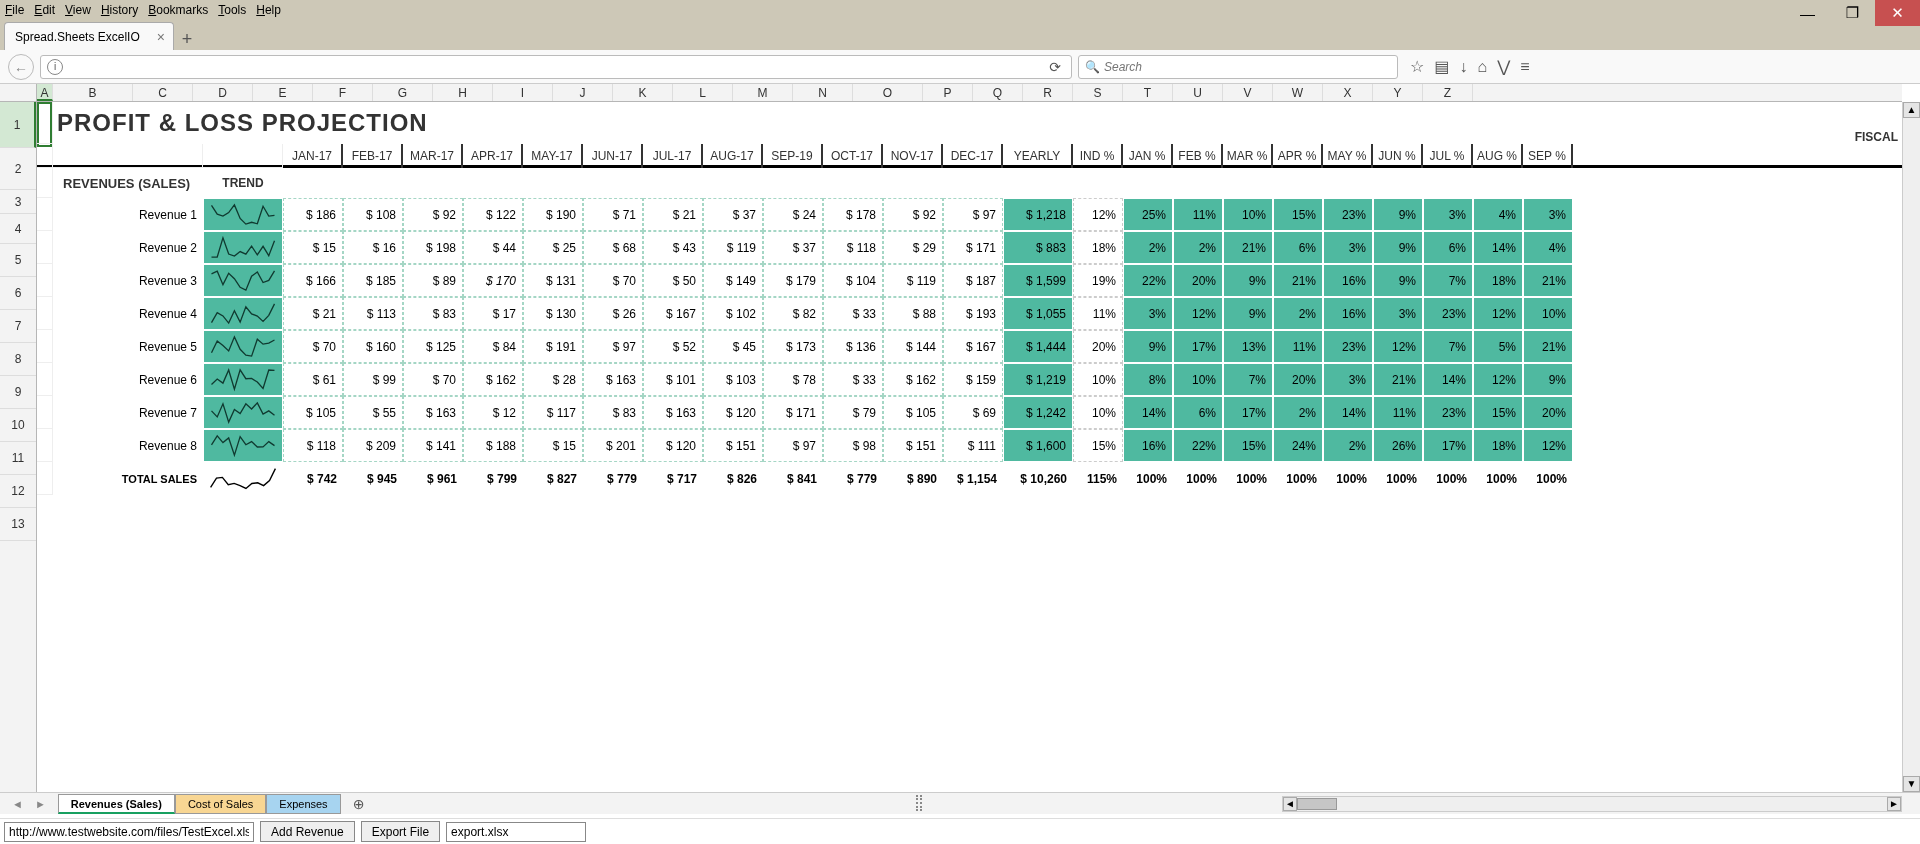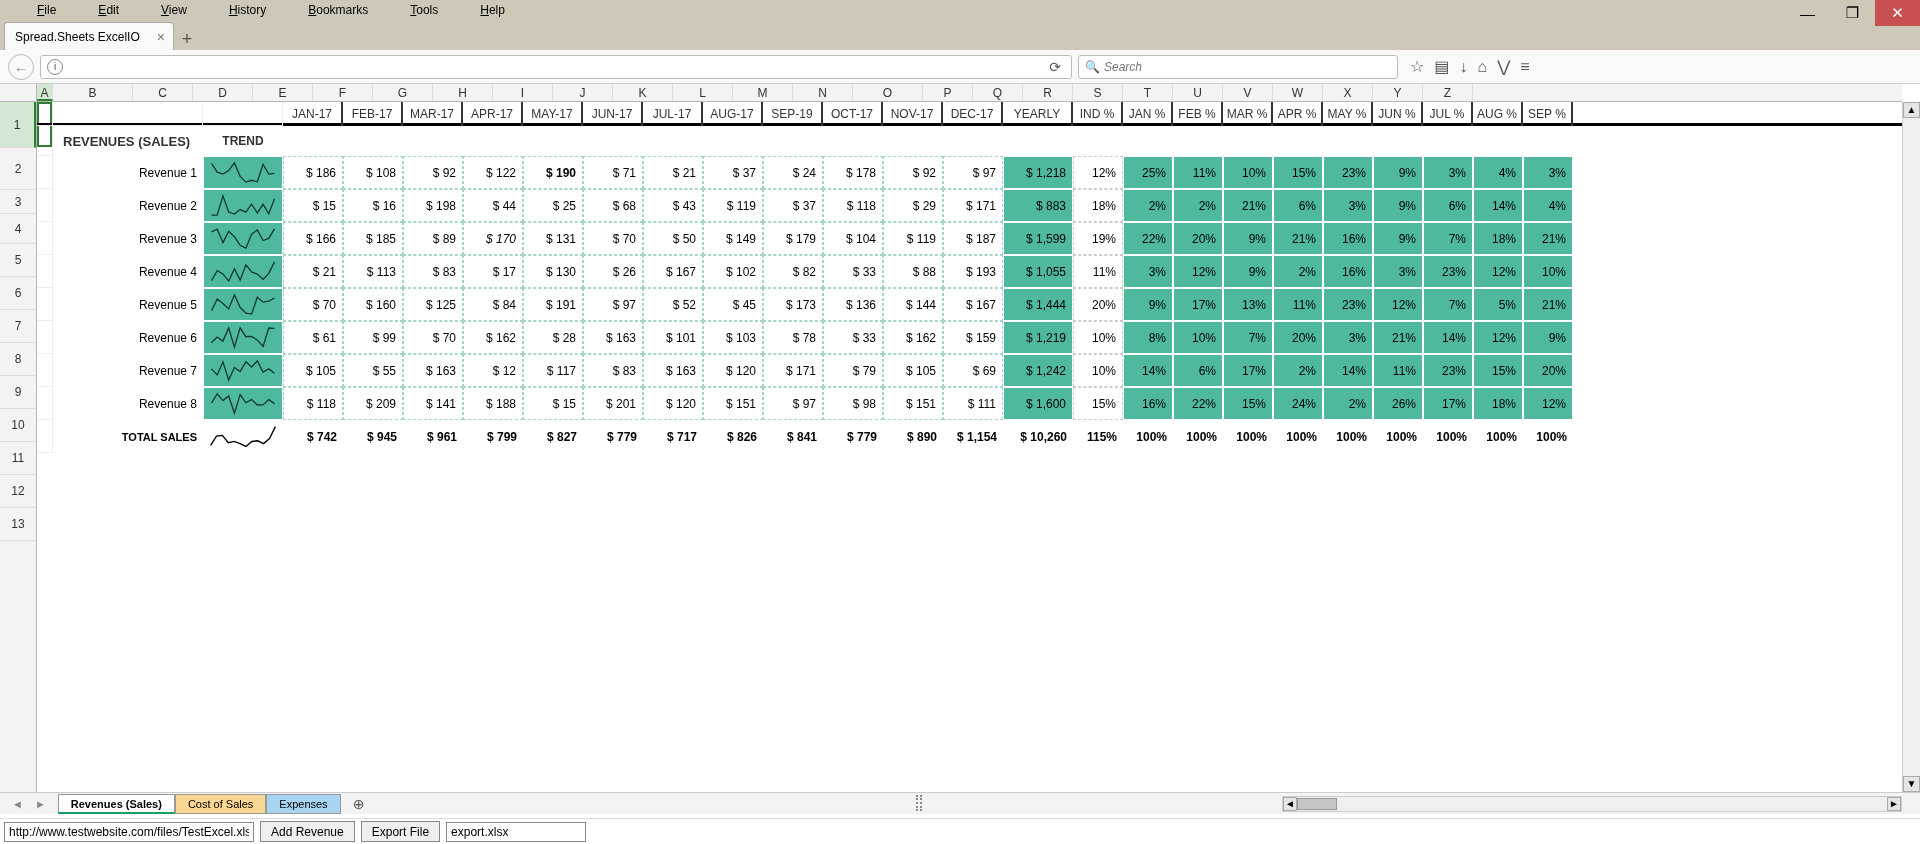--- a/index.html
+++ b/index.html
@@ -1,20 +1,20 @@
 <!DOCTYPE html>
 <html><head>
 <meta charset="utf-8">
 <style>
 * { margin: 0; padding: 0; box-sizing: border-box; }
 body { font-family: Arial, sans-serif; font-size: 12px; background: #fff; overflow: hidden; width: 1920px; height: 844px; position: relative; }
 
 
 .menubar { height: 20px; background: #cdc8b7; display: flex; align-items: center; padding: 0 5px; font-size: 12px; }
-.menubar span { margin-right: 10px; margin-left: 32px; }
+.menubar span { margin-right: 10px; }
 .menubar span u { text-decoration: underline; }
 
 
 .win-controls { position: absolute; top: 0; right: 0; height: 26px; display: flex; }
 .win-btn { width: 45px; height: 26px; display: flex; align-items: center; justify-content: center; font-size: 15px; }
 .win-min { background: #cdc8b7; }
 .win-max { background: #cdc8b7; }
 .win-close { background: #c75050; color: #fff; }
 
 
@@ -188,20 +188,27 @@
       <div class="ch" style="width: 50px;">U</div>
       <div class="ch" style="width: 50px;">V</div>
       <div class="ch" style="width: 50px;">W</div>
       <div class="ch" style="width: 50px;">X</div>
       <div class="ch" style="width: 50px;">Y</div>
       <div class="ch" style="width: 50px;">Z</div>
     </div>
 
   <div class="grid" id="grid">
       <div class="active-cell" style="left: 0px; top: 0px; width: 15px; height: 45px;"></div>
+      <div class="row" style="height: 42px;">
+        <div class="cell " style="width: 16px; height: 42px;"></div>
+        <div class="cell" style="width: 1400px; height: 42px; border: none;">
+          <span class="title-h">PROFIT &amp; LOSS PROJECTION</span>
+        </div>
+        <div class="cell fiscal" style="position: absolute; right: 0px; width: 80px; height: 42px; border: none; justify-content: flex-end; align-items: flex-end;">FISCAL</div>
+      </div>
       <div class="row row3" style="height: 24px;">
         <div class="cell " style="width: 16px; height: 24px;"></div>
         <div class="cell " style="width: 150px; height: 24px;"></div>
         <div class="cell " style="width: 80px; height: 24px;"></div>
         <div class="hdr-cell" style="width: 60px; height: 24px;">JAN-17</div>
         <div class="hdr-cell" style="width: 60px; height: 24px;">FEB-17</div>
         <div class="hdr-cell" style="width: 60px; height: 24px;">MAR-17</div>
         <div class="hdr-cell" style="width: 60px; height: 24px;">APR-17</div>
         <div class="hdr-cell" style="width: 60px; height: 24px;">MAY-17</div>
         <div class="hdr-cell" style="width: 60px; height: 24px;">JUN-17</div>
@@ -233,21 +240,21 @@
         <div class="cell rev-label" style="width: 150px; height: 33px; border: none; justify-content: flex-end;">Revenue 1</div>
         <div class="cell trend-cell" style="width: 80px; height: 33px;">
           <svg viewBox="0 0 80 30">
             <polyline points="4,4.5207100591715985 10.545454545454547,14.674556213017752 17.090909090909093,16.757396449704142 23.636363636363637,12.852071005917159 30.181818181818183,4 36.72727272727273,19.49112426035503 43.27272727272727,26 49.81818181818182,23.91715976331361 56.36363636363637,25.609467455621303 62.909090909090914,5.562130177514792 69.45454545454545,16.757396449704142 76,16.106508875739642" fill="none" stroke="#103a30" stroke-width="1.5"></polyline>
           </svg>
         </div>
         <div class="cell money" style="width: 60px; height: 33px; justify-content: flex-end;">$ 186</div>
         <div class="cell money" style="width: 60px; height: 33px; justify-content: flex-end;">$ 108</div>
         <div class="cell money" style="width: 60px; height: 33px; justify-content: flex-end;">$ 92</div>
         <div class="cell money" style="width: 60px; height: 33px; justify-content: flex-end;">$ 122</div>
-        <div class="cell money" style="width: 60px; height: 33px; justify-content: flex-end; font-weight: bold;">$ 190</div>
+        <div class="cell money" style="width: 60px; height: 33px; justify-content: flex-end;">$ 190</div>
         <div class="cell money" style="width: 60px; height: 33px; justify-content: flex-end;">$ 71</div>
         <div class="cell money" style="width: 60px; height: 33px; justify-content: flex-end;">$ 21</div>
         <div class="cell money" style="width: 60px; height: 33px; justify-content: flex-end;">$ 37</div>
         <div class="cell money" style="width: 60px; height: 33px; justify-content: flex-end;">$ 24</div>
         <div class="cell money" style="width: 60px; height: 33px; justify-content: flex-end;">$ 178</div>
         <div class="cell money" style="width: 60px; height: 33px; justify-content: flex-end;">$ 92</div>
         <div class="cell money" style="width: 60px; height: 33px; justify-content: flex-end;">$ 97</div>
         <div class="cell yearly" style="width: 70px; height: 33px; justify-content: flex-end;">$ 1,218</div>
         <div class="cell indp" style="width: 50px; height: 33px; justify-content: flex-end;">12%</div>
         <div class="cell pct" style="width: 50px; height: 33px; justify-content: flex-end;">25%</div>

